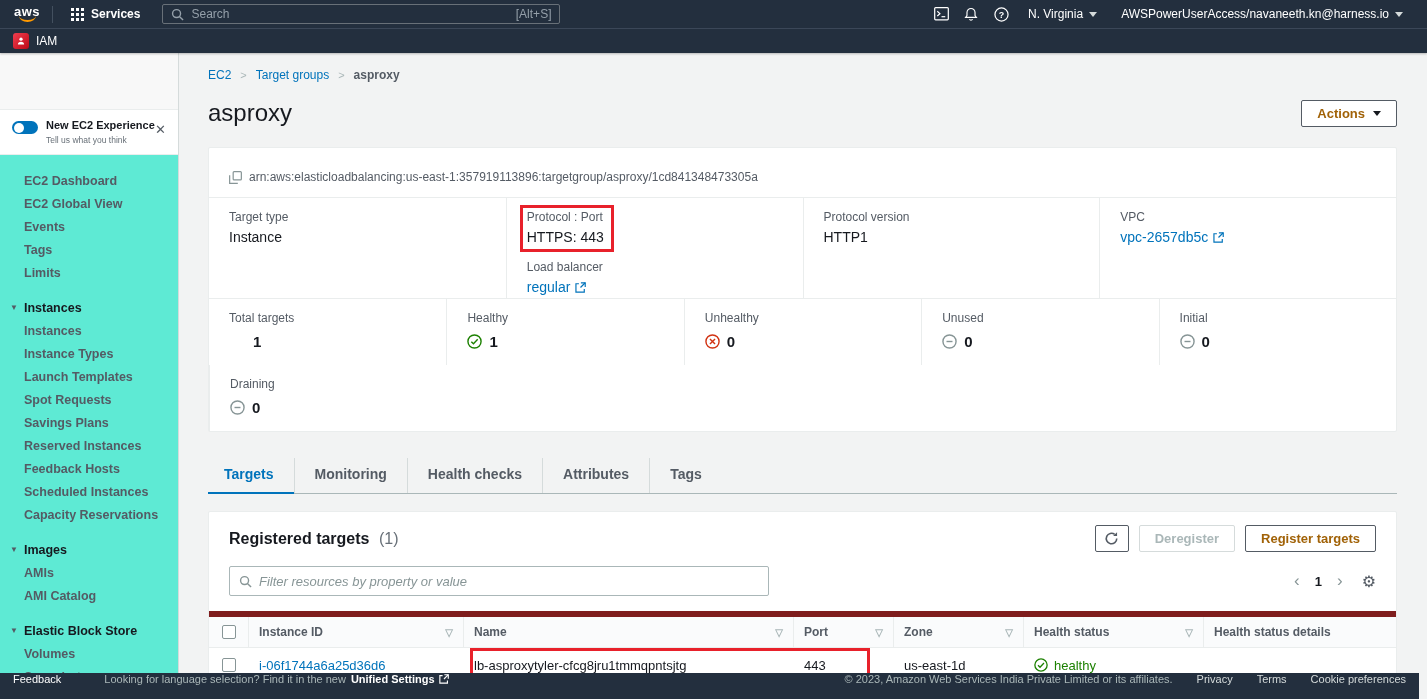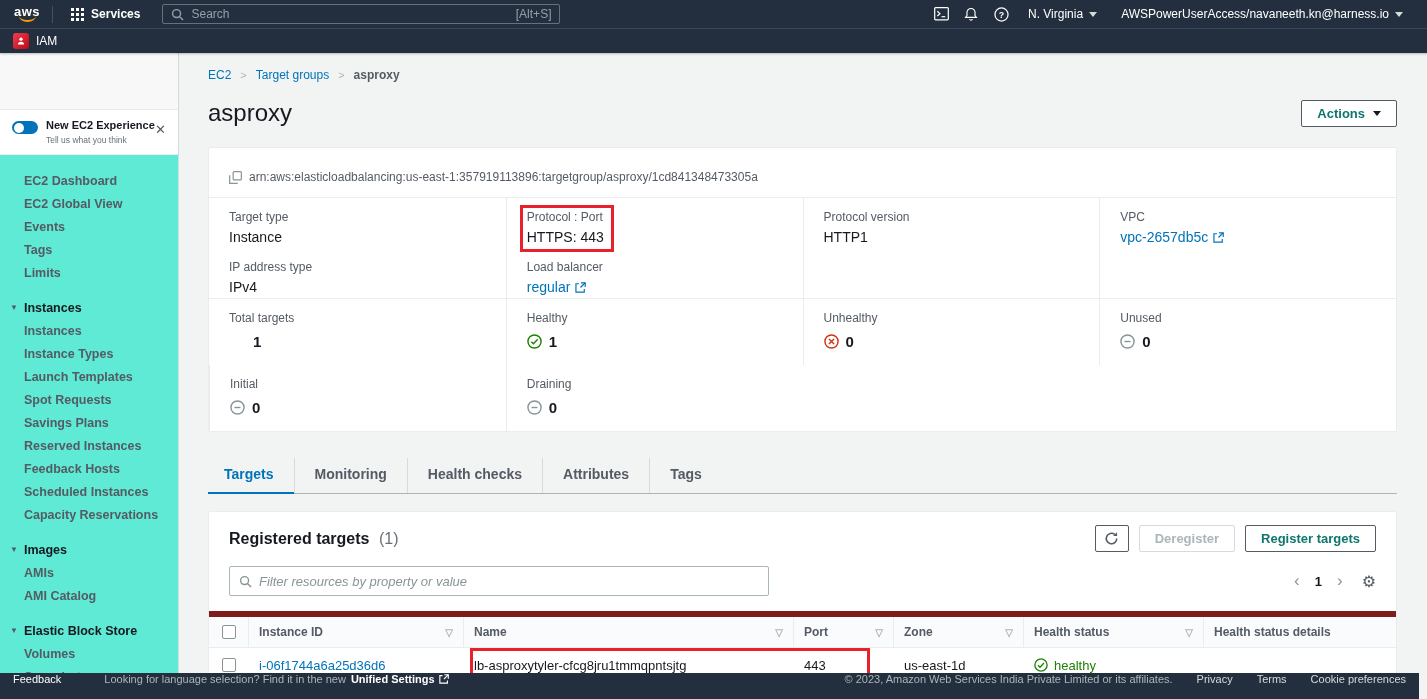--- a/index.html
+++ b/index.html
@@ -43,21 +43,21 @@
 
   
   .main { position:absolute; left:179px; top:53px; right:0; bottom:22px; background:#f2f3f3; padding:15px 30px 0 29px; overflow:hidden; }
   .breadcrumb { display:flex; align-items:center; gap:9px; font-size:12px; }
   .breadcrumb a { color:#0073bb; cursor:pointer; }
   .crumb-sep { color:#aab7b8; font-size:11px; }
   .crumb-current { color:#545b64; font-weight:700; }
 
   .title-row { display:flex; align-items:center; margin-top:17px; }
   .page-title { font-size:24px; font-weight:500; color:#16191f; }
-  .btn { background:#fff; border:1px solid #545b64; border-radius:2px; padding:5px 15px; font-size:13px; font-weight:700; color:#0f766e; display:flex; align-items:center; gap:8px; cursor:pointer; font-family:inherit; }
+  .btn { background:#fff; border:1px solid #545b64; border-radius:2px; padding:5px 15px; font-size:13px; font-weight:700; color:#a16207; display:flex; align-items:center; gap:8px; cursor:pointer; font-family:inherit; }
   .btn.disabled { border-color:#d5dbdb; color:#aab7b8; cursor:default; }
   .btn.icon-btn { padding:5px 0; width:34px; justify-content:center; }
   .caret-d { width:0; height:0; border-left:4px solid transparent; border-right:4px solid transparent; border-top:5px solid #16191f; }
   .actions-btn { margin-left:auto; }
 
   .card { background:#fff; border:1px solid #eaeded; border-radius:2px; }
   .details-card { margin-top:20px; }
   .details-head { padding:13px 20px 13px; border-bottom:1px solid #eaeded; }
   .h2 { font-size:16px; font-weight:700; color:#16191f; }
   .arn-row { margin-top:9px; display:flex; align-items:center; gap:7px; font-size:12px; color:#545b64; }
@@ -66,21 +66,21 @@
   .fcol { border-left:1px solid #eaeded; }
   .fcol:first-child { border-left:0; }
   .fcell { height:50px; padding:12px 20px 0; position:relative; }
   .flabel { font-size:12px; color:#545b64; }
   .fvalue { margin-top:5px; font-size:14px; color:#16191f; }
   .fvalue a { color:#0073bb; display:inline-flex; align-items:center; gap:5px; cursor:pointer; }
 
   .annotation { position:absolute; border:3px solid #e8212b; pointer-events:none; z-index:6; }
   .anno-protocol { left:13px; top:7px; width:94px; height:47px; }
 
-  .stats { display:grid; grid-template-columns:repeat(4,1fr); }
+  .stats { display:grid; grid-template-columns:repeat(5,1fr); }
   .stat { padding:12px 20px 15px; border-left:1px solid #eaeded; }
   .stat:first-child { border-left:0; }
   .slabel { font-size:12px; color:#545b64; }
   .svalue { margin-top:8px; display:flex; align-items:center; gap:7px; font-size:15px; font-weight:600; color:#16191f; }
   .svalue.indent { padding-left:24px; }
 
   .tabs { margin-top:26px; display:flex; border-bottom:1px solid #aab7b8; }
   .tab { padding:8px 20px 11px; font-size:14px; font-weight:700; color:#545b64; border-left:1px solid #d5dbdb; position:relative; cursor:pointer; }
   .tab:first-child { border-left:0; padding-left:16px; }
   .tab.active { color:#0073bb; }
@@ -290,24 +290,20 @@
         <span>arn:aws:elasticloadbalancing:us-east-1:357919113896:targetgroup/asproxy/1cd841348473305a</span>
       </div>
     </div>
 
     <div class="fields">
       <div class="fcol">
         <div class="fcell">
           <div class="flabel">Target type</div>
           <div class="fvalue">Instance</div>
         </div>
-        <div class="fcell">
-          <div class="flabel">IP address type</div>
-          <div class="fvalue">IPv4</div>
-        </div>
       </div>
       <div class="fcol">
         <div class="fcell">
           <div class="annotation anno-protocol"></div>
           <div class="flabel">Protocol : Port</div>
           <div class="fvalue">HTTPS: 443</div>
         </div>
         <div class="fcell">
           <div class="flabel">Load balancer</div>
           <div class="fvalue">

